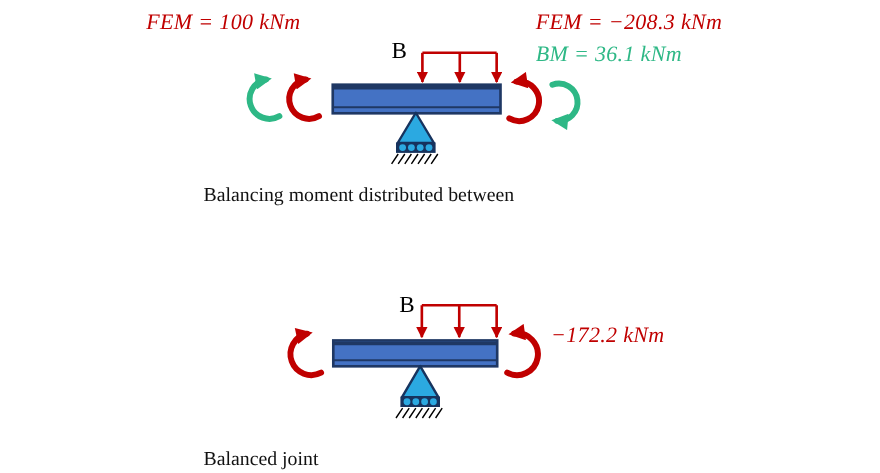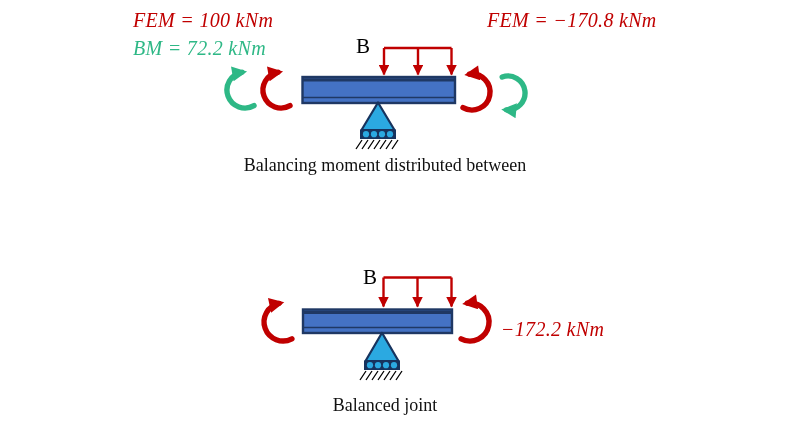--- a/index.html
+++ b/index.html
@@ -23,25 +23,26 @@
   .green{color:#2EB886;}
   .joint{
     font-family:"Liberation Serif", serif;
     font-size:21px;
     color:#000;
     line-height:22px;
   }
   .caption{
     position:absolute;
     width:400px;
-    text-align:center;
+    text-align:left;
     font-family:"Liberation Serif", serif;
     font-size:18px;
     color:#111;
     line-height:21px;
+    margin-top:12px;
   }
   .right-align{text-align:right;}
 </style>
 </head>
 <body>
 
 <div class="canvas">
 
   <svg class="art" width="800" height="430" viewBox="0 0 800 430">
     <defs>
@@ -111,28 +112,28 @@
         <circle cx="394" cy="365.2" r="3.1" fill="#2BA9E1"></circle>
         <path d="M360,380 L366,371 M366,380 L372,371 M372,380 L378,371 M378,380 L384,371 M384,380 L390,371 M390,380 L396,371 M396,380 L402,371" stroke="#000" stroke-width="1.3" fill="none"></path>
       </g>
 
       <path d="M291.9,338.8 A19,19 0 1 1 279.1,303.4" fill="none" stroke="#C00000" stroke-width="5.4" stroke-linecap="round" marker-end="url(#mR)"></path>
       <path d="M461.1,338.8 A19,19 0 1 0 467.4,303.2" fill="none" stroke="#C00000" stroke-width="5.4" stroke-linecap="round" marker-end="url(#mR)"></path>
     </g>
   </svg>
 
   <div class="txt eq red" style="left:133px;top:9px;">FEM = 100 kNm</div>
-  <div class="txt eq green" style="left:133px;top:37px;">BM = 72.2 kNm</div>
-  <div class="txt eq red" style="left:487px;top:9px;">FEM = −170.8 kNm</div>
+  <div class="txt eq red" style="left:487px;top:9px;">FEM = −208.3 kNm</div>
+  <div class="txt eq green" style="left:487px;top:38px;">BM = 36.1 kNm</div>
   <div class="txt joint" style="left:356px;top:35px;">B</div>
 
   <div class="caption" style="left:185px;top:155px;">
     <div>Balancing moment distributed between</div>
   </div>
 
   <div class="txt joint" style="left:363px;top:266px;">B</div>
-  <div class="txt eq red" style="left:501px;top:318px;">−172.2 kNm</div>
+  <div class="txt eq red" style="left:501px;top:294px;">−172.2 kNm</div>
 
   <div class="caption" style="left:185px;top:395px;font-family:Liberation Serif, serif;">
     <div>Balanced joint</div>
   </div>
 
 </div>
 
 </body></html>

